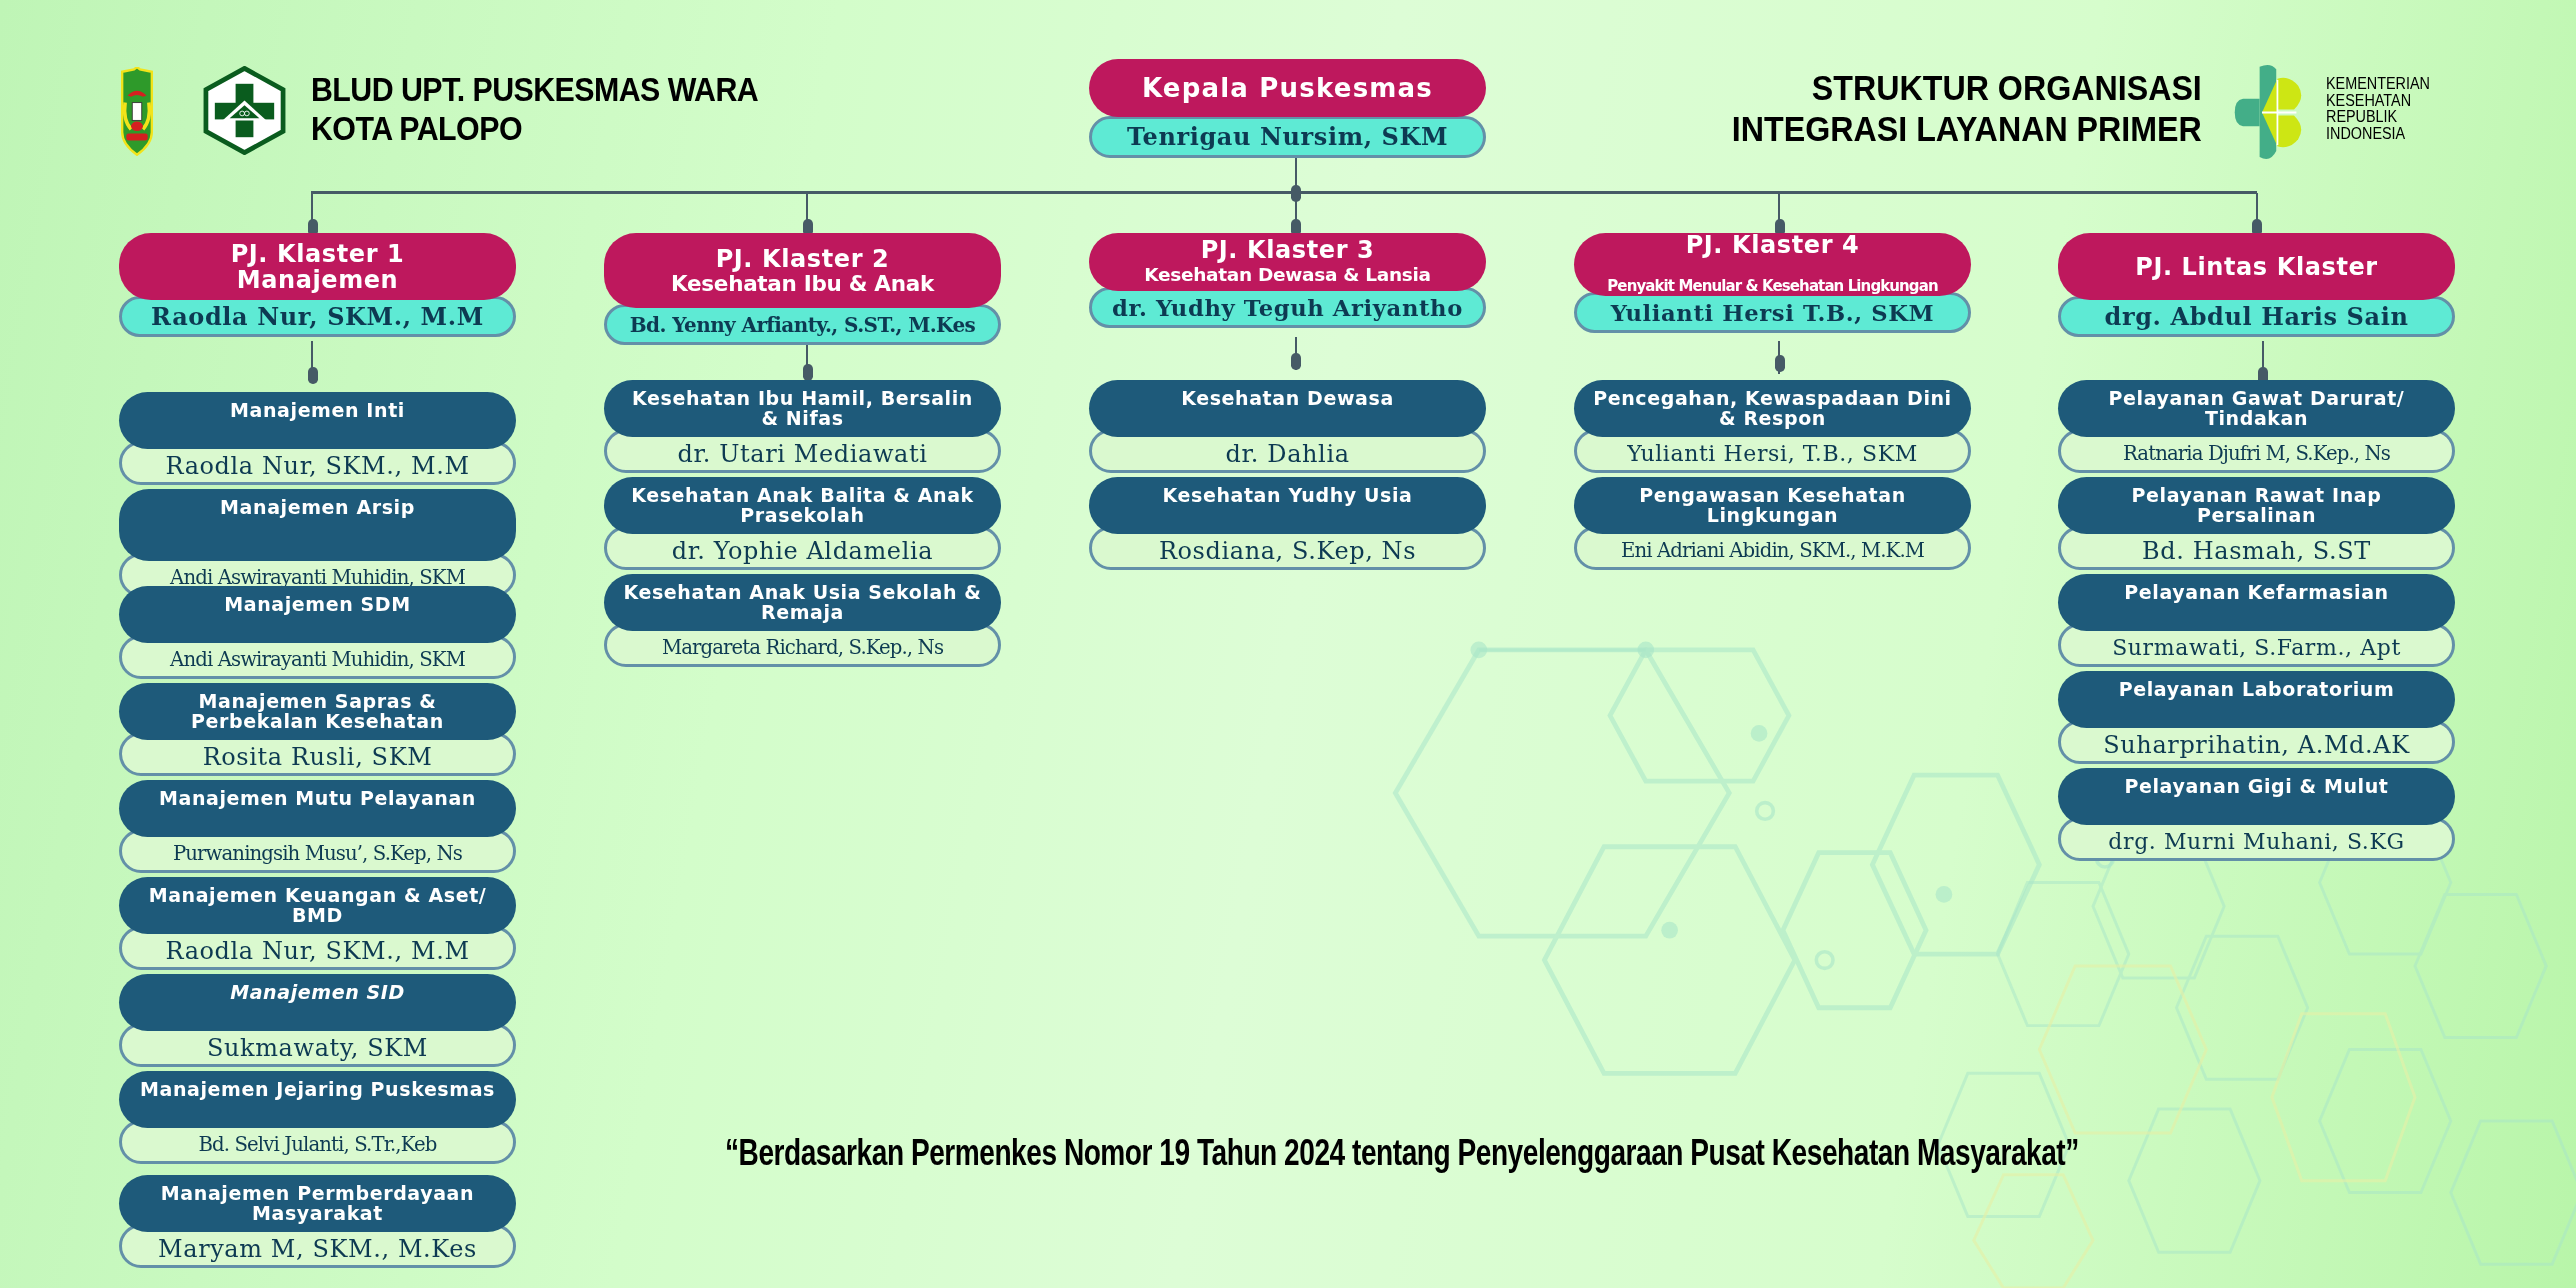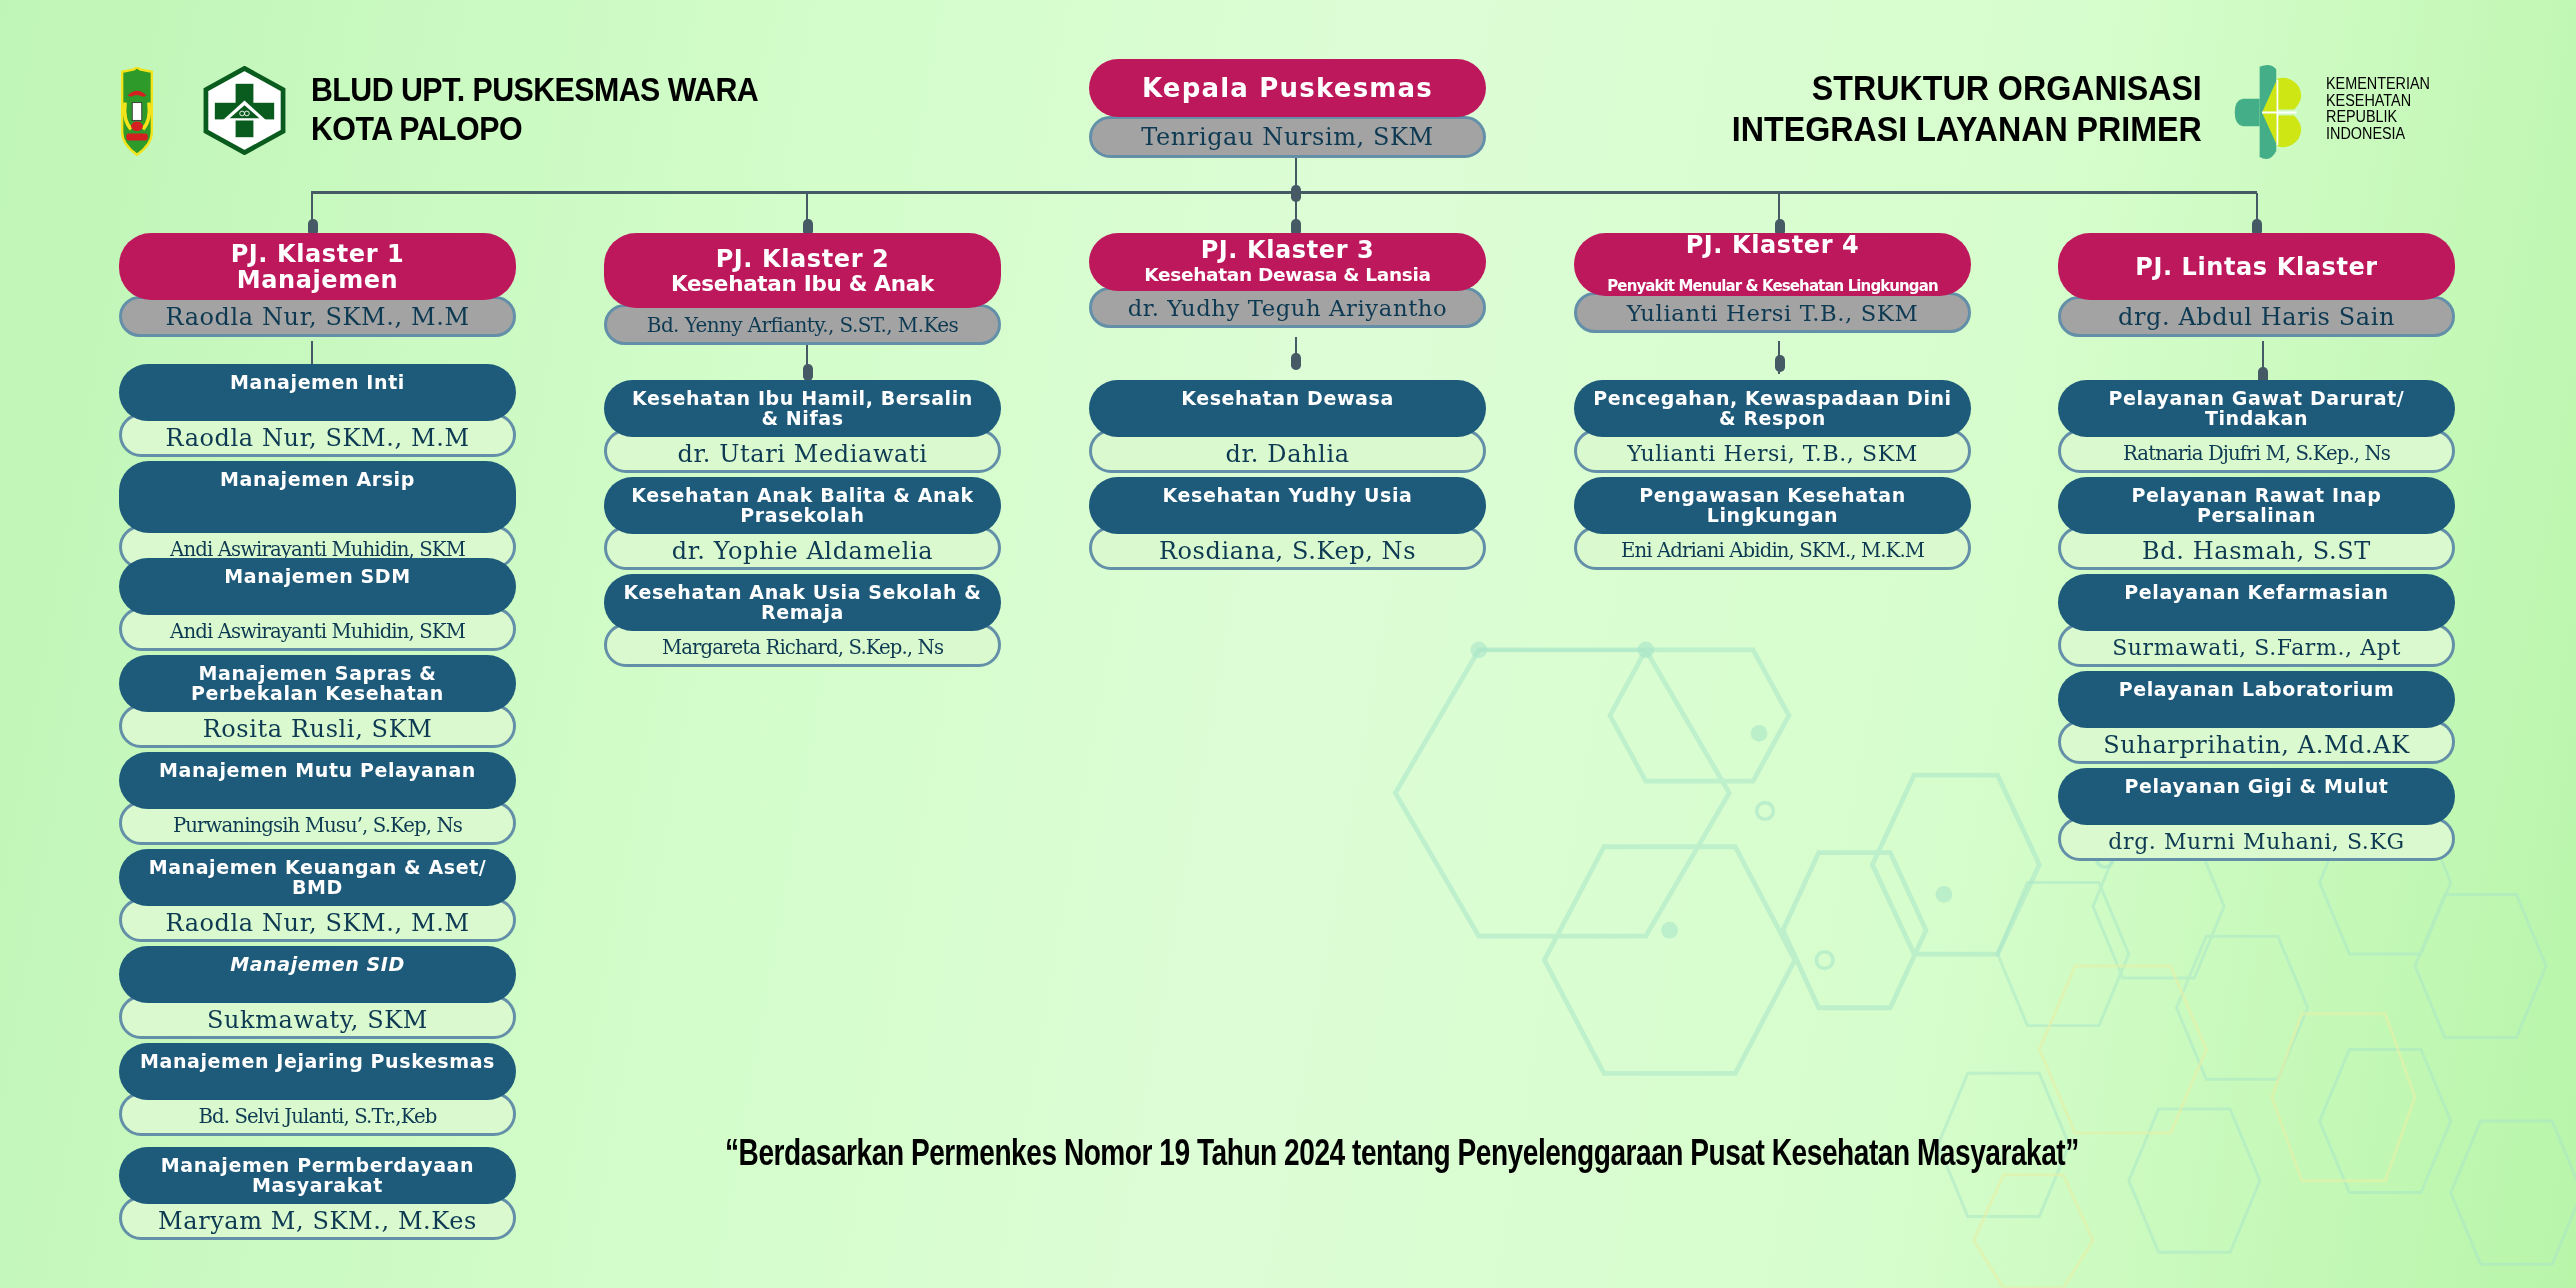--- a/index.html
+++ b/index.html
@@ -27,24 +27,24 @@
     position:relative; z-index:2;
     background:#be185d; color:#fff; border-radius:32px;
     font-family:"DejaVu Sans", sans-serif; font-weight:bold;
     text-align:center; display:flex; flex-direction:column; justify-content:center; align-items:center;
     box-sizing:border-box; padding:0 24px;
   }
   .node-title .l1 { font-size:24px; line-height:26px; letter-spacing:0.6px; }
   .node-title .l2 { font-size:21.5px; line-height:24px; letter-spacing:-0.3px; }
   .node-name {
     position:relative; z-index:1;
-    background:#a3a3a3; border:3.6px solid #6390a8; border-radius:24px;
+    background:#5eead4; border:3.6px solid #6390a8; border-radius:24px;
     color:#0d3a52; font-family:"DejaVu Serif", serif; text-align:center;
     box-sizing:border-box; display:flex; align-items:center; justify-content:center;
-    white-space:nowrap; overflow:hidden; letter-spacing:0.6px;
+    white-space:nowrap; overflow:hidden; letter-spacing:0.6px;font-weight:bold;
   }
   .sub-title {
     position:relative; z-index:2;
     background:#1e5a7a; color:#fff; border-radius:30px;
     font-family:"DejaVu Sans", sans-serif; font-weight:bold; font-size:19px; line-height:20px;
     text-align:center; box-sizing:border-box; padding:8.3px 18px 0 18px;
     letter-spacing:0.6px;
   }
   .sub-name {
     position:relative; z-index:1; margin-top:-8.3px;
@@ -210,21 +210,21 @@
   <div class="node-name" style="height:41px;margin-top:-3.6px;font-size:22.7px;">Yulianti Hersi T.B., SKM</div>
 </div>
 
 <div class="node" style="left:2058px;top:233px;">
   <div class="node-title" style="height:67px;">
     <span class="l1">PJ. Lintas Klaster</span>
   </div>
   <div class="node-name" style="height:41px;margin-top:-3.6px;font-size:24px;">drg. Abdul Haris Sain</div>
 </div>
 
-<div id="col-0" style="position:absolute;left:119px;top:364px;width:397px;">
+<div id="col-0" style="position:absolute;left:119px;top:392px;width:397px;">
     <div style="height: 97px; position: relative;">
       <div class="sub-title" style="height: 57px;">Manajemen Inti</div>
       <div class="sub-name" style="height: 44px; font-size: 24px; letter-spacing: 0.6px;">Raodla Nur, SKM., M.M</div>
     </div>
     <div style="height: 97px; position: relative;">
       <div class="sub-title" style="height: 72px;">Manajemen Arsip</div>
       <div class="sub-name" style="height: 44px; font-size: 19.7px; letter-spacing: -0.9px;">Andi Aswirayanti Muhidin, SKM</div>
     </div>
     <div style="height: 97px; position: relative;">
       <div class="sub-title" style="height: 57px;">Manajemen SDM</div>

